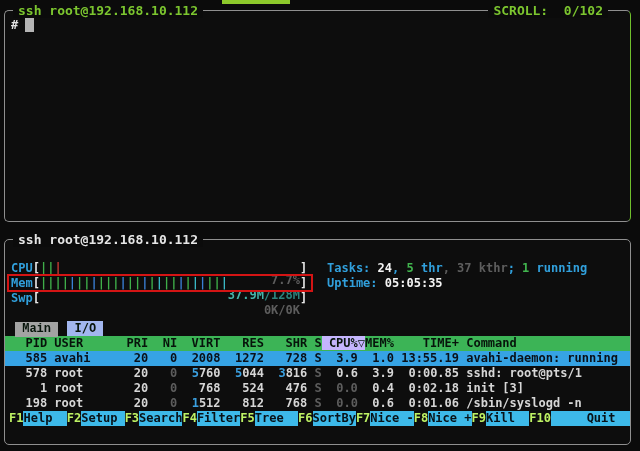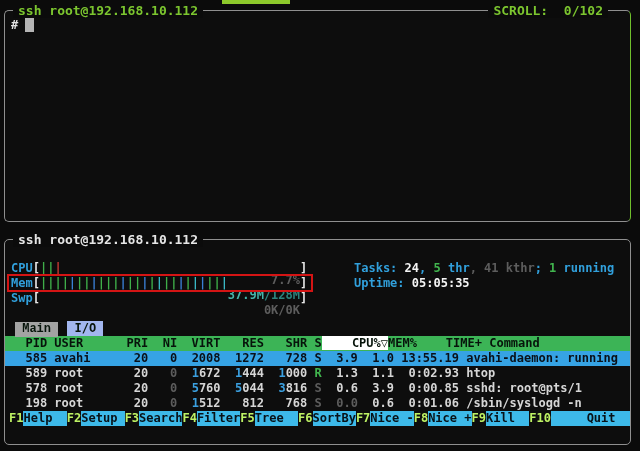--- a/index.html
+++ b/index.html
@@ -13,21 +13,21 @@
   .t-green{color:#7cc62f;}
   .t-white{color:#e6e6e6;}
   .scroll-ind{position:absolute;top:-8px;right:22px;background:#0b0b0b;padding:0 5px;color:#7cc62f;font-size:13px;line-height:15px;white-space:pre;}
   #top-green-bar{position:absolute;left:222px;top:0;width:68px;height:4px;background:#8dc92b;}
   
   #prompt-line{padding:7px 0 0 6px;white-space:pre;color:#e2e2e2;}
   #cursor{display:inline-block;width:9px;height:14px;background:#b5b5b5;vertical-align:-3px;margin-left:7px;}
   
   #htop{position:absolute;left:0;top:0;right:0;bottom:0;padding-top:21px;overflow:hidden;}
   .line{height:15px;line-height:15px;white-space:pre;}
-  .meters-row{display:flex;gap:27px;}
+  .meters-row{display:flex;}
   .meters-col{width:312px;padding-left:6px;position:relative;}
   .info-col{padding-left:4px;}
   .mline{height:15px;line-height:15px;white-space:pre;}
   .c-label{color:#31a0dc;}
   .c-br{color:#e8e8e8;}
   .c-dim{color:#5d5d5d;}
   .c-strong{color:#f4f4f4;}
   .c-green{color:#41b54e;}
   .c-teal{color:#45b5ab;}
   .c-teal-dim{color:#2c847e;}
@@ -39,21 +39,21 @@
   .bar-c{color:#39b7c4;}
   .bar-r{color:#cc3b35;}
   #mem-annotation{position:absolute;left:2px;top:13px;width:306px;height:18px;border:2px solid #d41414;box-sizing:border-box;pointer-events:none;}
   
   .tabs-line{height:15px;line-height:15px;padding-left:10px;white-space:pre;}
   .tab{display:inline-block;color:#07140b;}
   .tab-active{background:#a3a3a3;font-family:Liberation Mono, monospace;}
   .tab-inactive{background:#a2b6ee;margin-left:9px;}
   
   .hdr{height:15px;line-height:15px;white-space:pre;background:#3cb456;color:#07140b;padding-left:6px;}
-  .sort-col{background:#ffffff;padding-left:23px;}
+  .sort-col{background:#c4b5fd;}
   .prow{height:15px;line-height:15px;white-space:pre;padding-left:6px;}
   .prow.sel{background:#36a3e4;color:#0a1018;}
   .prow.sel span{color:#0a1018;}
   
   #fnbar{display:flex;height:15px;line-height:15px;padding-left:4px;white-space:pre;}
   .fk{display:flex;}
   .fk:last-child{flex:1;text-align:right;}
   .fk-key{color:#bef264;}
   .fk-label{background:#3db9e9;color:#081218;}
   .fk:last-child .fk-label{flex:1;}
@@ -76,30 +76,30 @@
 
     <div id="htop">
       <div class="meters-row">
         <div class="meters-col">
           <div class="mline" id="m-cpu"><span class="c-label">CPU</span><span class="c-br">[</span><span class="minner"><span><span class="bar-g">|</span><span class="bar-g">|</span><span class="bar-r">|</span></span><span class="mval"><span class="c-dim">7.7%</span></span></span><span class="c-br">]</span></div>
           <div class="mline" id="m-mem"><span class="c-label">Mem</span><span class="c-br">[</span><span class="minner"><span><span class="bar-g">|</span><span class="bar-g">|</span><span class="bar-g">|</span><span class="bar-g">|</span><span class="bar-b">|</span><span class="bar-g">|</span><span class="bar-g">|</span><span class="bar-b">|</span><span class="bar-g">|</span><span class="bar-g">|</span><span class="bar-g">|</span><span class="bar-b">|</span><span class="bar-g">|</span><span class="bar-g">|</span><span class="bar-b">|</span><span class="bar-g">|</span><span class="bar-c">|</span><span class="bar-g">|</span><span class="bar-g">|</span><span class="bar-b">|</span><span class="bar-g">|</span><span class="bar-c">|</span><span class="bar-b">|</span><span class="bar-g">|</span><span class="bar-g">|</span><span class="bar-c">|</span></span><span class="mval"><span class="c-teal">37.9M</span><span class="c-teal-dim">/128M</span></span></span><span class="c-br">]</span></div>
           <div class="mline" id="m-swp"><span class="c-label">Swp</span><span class="c-br">[</span><span class="minner"><span></span><span class="mval"><span class="c-dim">0K/0K</span></span></span><span class="c-br">]</span></div>
           <div id="mem-annotation"></div>
         </div>
         <div class="info-col">
-          <div class="line" id="info-tasks"><span class="c-label">Tasks: </span><span class="c-strong">24</span><span class="c-label">, </span><span class="c-green">5</span><span class="c-label"> thr</span><span class="c-dim">, 41 kthr</span><span class="c-label">; </span><span class="c-green">1</span><span class="c-label"> running</span></div>
+          <div class="line" id="info-tasks"><span class="c-label">Tasks: </span><span class="c-strong">24</span><span class="c-label">, </span><span class="c-green">5</span><span class="c-label"> thr</span><span class="c-dim">, 37 kthr</span><span class="c-label">; </span><span class="c-green">1</span><span class="c-label"> running</span></div>
           <div class="line" id="info-uptime"><span class="c-label">Uptime: </span><span class="c-strong">05:05:35</span></div>
         </div>
       </div>
       <div class="line"></div>
       <div class="tabs-line" id="tabs"><span class="tab tab-active"> Main </span><span class="tab tab-inactive"> I/O </span></div>
       <div class="hdr" id="table-header"><span>  PID USER      PRI  NI  VIRT   RES   SHR S</span><span class="sort-col"> CPU%▽</span><span>MEM%    TIME+ Command</span></div>
       <div id="rows">
           <div class="prow sel"><span>  585 avahi      20</span><span>   0</span><span>  2008</span><span>  1272</span><span>   728</span><span> S</span><span>  3.9</span><span>  1.0 13:55.19 avahi-daemon: running</span></div>
-          <div class="prow"><span>  589 root       20</span><span class="c-dim">   0</span><span>  </span><span class="c-blue">1</span><span>672</span><span>  </span><span class="c-blue">1</span><span>444</span><span>  </span><span class="c-blue">1</span><span>000</span><span class="c-green"> R</span><span>  1.3</span><span>  1.1  0:02.93 htop</span></div>
           <div class="prow"><span>  578 root       20</span><span class="c-dim">   0</span><span>  </span><span class="c-blue">5</span><span>760</span><span>  </span><span class="c-blue">5</span><span>044</span><span>  </span><span class="c-blue">3</span><span>816</span><span class="c-dim"> S</span><span>  0.6</span><span>  3.9  0:00.85 sshd: root@pts/1</span></div>
+          <div class="prow"><span>    1 root       20</span><span class="c-dim">   0</span><span>   768</span><span>   524</span><span>   476</span><span class="c-dim"> S</span><span class="c-dim">  0.0</span><span>  0.4  0:02.18 init [3]</span></div>
           <div class="prow"><span>  198 root       20</span><span class="c-dim">   0</span><span>  </span><span class="c-blue">1</span><span>512</span><span>   812</span><span>   768</span><span class="c-dim"> S</span><span class="c-dim">  0.0</span><span>  0.6  0:01.06 /sbin/syslogd -n</span></div>
         </div>
       <div id="fnbar"><span class="fk"><span class="fk-key">F1</span><span class="fk-label">Help  </span></span><span class="fk"><span class="fk-key">F2</span><span class="fk-label">Setup </span></span><span class="fk"><span class="fk-key">F3</span><span class="fk-label">Search</span></span><span class="fk"><span class="fk-key">F4</span><span class="fk-label">Filter</span></span><span class="fk"><span class="fk-key">F5</span><span class="fk-label">Tree  </span></span><span class="fk"><span class="fk-key">F6</span><span class="fk-label">SortBy</span></span><span class="fk"><span class="fk-key">F7</span><span class="fk-label">Nice -</span></span><span class="fk"><span class="fk-key">F8</span><span class="fk-label">Nice +</span></span><span class="fk"><span class="fk-key">F9</span><span class="fk-label">Kill  </span></span><span class="fk"><span class="fk-key">F10</span><span class="fk-label">Quit  </span></span></div>
     </div>
   </div>
 
 </div>
 
 </body></html>

